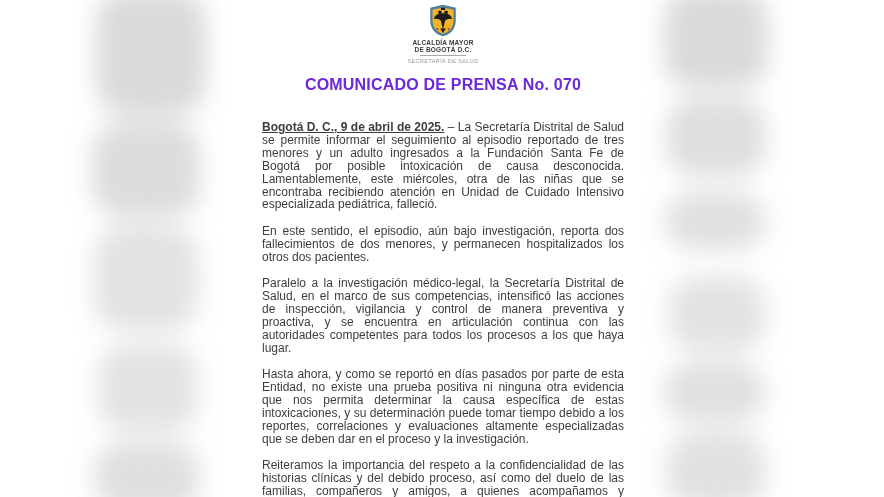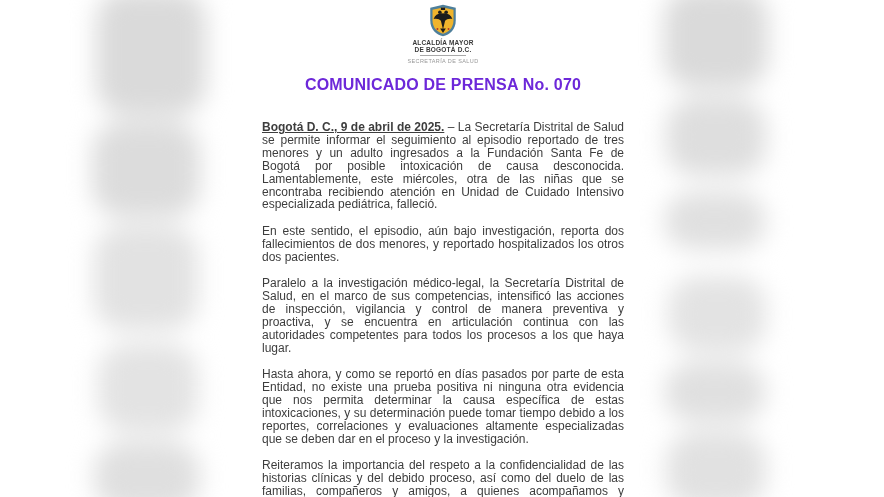--- a/index.html
+++ b/index.html
@@ -105,20 +105,20 @@
       <div class="org-line">ALCALDÍA MAYOR</div>
       <div class="org-line">DE BOGOTÁ D.C.</div>
       <div class="org-divider"></div>
       <div class="dept">SECRETARÍA DE SALUD</div>
     </header>
 
     <h1 class="title">COMUNICADO DE PRENSA No. 070</h1>
 
     <p class="para"><span class="dateline">Bogotá D. C., 9 de abril de 2025.</span><span> – La Secretaría Distrital de Salud se permite informar el seguimiento al episodio reportado de tres menores y un adulto ingresados a la Fundación Santa Fe de Bogotá por posible intoxicación de causa desconocida. Lamentablemente, este miércoles, otra de las niñas que se encontraba recibiendo atención en Unidad de Cuidado Intensivo especializada pediátrica, falleció.</span></p>
 
-    <p class="para">En este sentido, el episodio, aún bajo investigación, reporta dos fallecimientos de dos menores, y reportado hospitalizados los otros dos pacientes.</p>
+    <p class="para">En este sentido, el episodio, aún bajo investigación, reporta dos fallecimientos de dos menores, y permanecen hospitalizados los otros dos pacientes.</p>
     <p class="para">Paralelo a la investigación médico-legal, la Secretaría Distrital de Salud, en el marco de sus competencias, intensificó las acciones de inspección, vigilancia y control de manera preventiva y proactiva, y se encuentra en articulación continua con las autoridades competentes para todos los procesos a los que haya lugar.</p>
     <p class="para">Hasta ahora, y como se reportó en días pasados por parte de esta Entidad, no existe una prueba positiva ni ninguna otra evidencia que nos permita determinar la causa específica de estas intoxicaciones, y su determinación puede tomar tiempo debido a los reportes, correlaciones y evaluaciones altamente especializadas que se deben dar en el proceso y la investigación.</p>
     <p class="para">Reiteramos la importancia del respeto a la confidencialidad de las historias clínicas y del debido proceso, así como del duelo de las familias, compañeros y amigos, a quienes acompañamos y expresamos nuestra profunda solidaridad.</p>
 
   </article>
 
 </div>
 
 </body></html>

